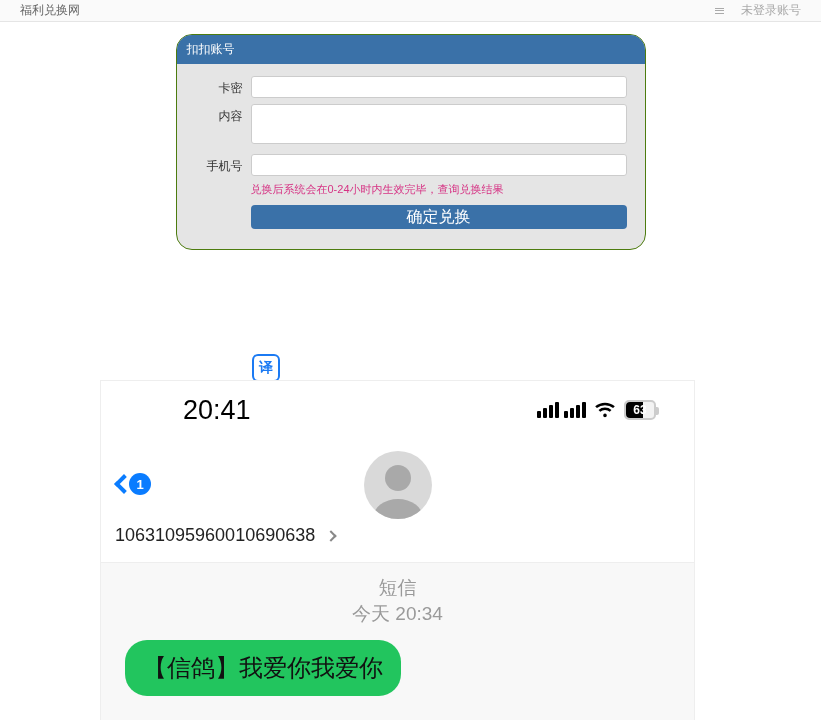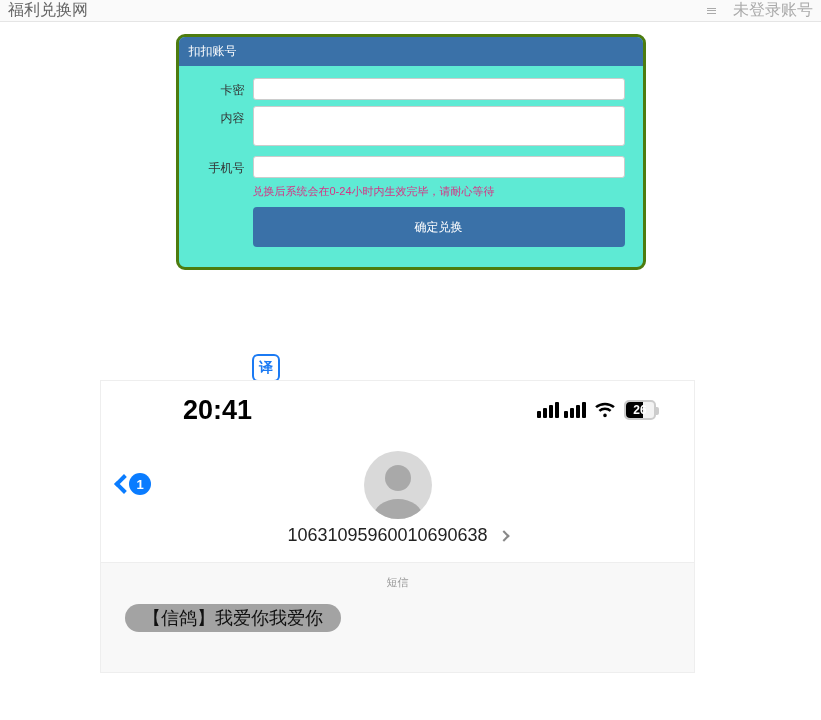--- a/index.html
+++ b/index.html
@@ -1,43 +1,43 @@
 <!DOCTYPE html>
 <html><head>
 <meta charset="utf-8">
 <style>
   *{box-sizing:border-box;margin:0;padding:0;font-family:-apple-system,BlinkMacSystemFont,"Segoe UI",Arial,"Microsoft YaHei",sans-serif}
   body{width:821px;height:720px;background:#fff;position:relative;overflow:hidden}
   
   
-  .topbar{height:22px;border-bottom:1px solid #e5e5e5;display:flex;align-items:center;justify-content:space-between;padding:0 8px;font-size:16px;color:#666;background:#fafafa}
+  .topbar{height:22px;border-bottom:1px solid #e5e5e5;display:flex;align-items:center;justify-content:space-between;padding:0 20px;font-size:12px;color:#666;background:#fafafa}
   .topbar .right{color:#aaa;display:flex;align-items:center;gap:17px}
   .hamb{display:inline-flex;flex-direction:column;gap:1.5px}
   .hamb span{display:block;width:9px;height:1px;background:#aaa}
 
   
   .panel-wrap{display:flex;justify-content:center;padding-top:12px}
-  .panel{width:470px;border:3px solid #4d7c0f;border-radius:9px;overflow:hidden;background:#5eead4}
+  .panel{width:470px;border:1px solid #4d7c0f;border-radius:16px;overflow:hidden;background:#e5e5e5}
   .panel-hd{background:#3a71a8;color:#fff;font-size:12px;padding:6px 10px}
   .panel-bd{padding:12px 18px 14px 18px}
   .frow{display:flex;align-items:flex-start;margin-bottom:6px}
   .frow label{width:48px;text-align:right;font-size:12px;color:#333;padding-top:4px;margin-right:8px}
   .frow .ctl{flex:1}
   .frow input[type=text]{width:100%;height:22px;border:1px solid #ccc;border-radius:3px;font-size:12px;padding:0 6px}
   .frow textarea{width:100%;height:40px;border:1px solid #ccc;border-radius:3px;font-size:12px;padding:4px 6px;resize:none}
   .hint{font-size:11px;color:#d63384;margin-left:56px;margin-bottom:8px}
-  .btn{display:block;width:calc(100% - 56px);margin-left:56px;background:#3a71a8;color:#fff;border:none;border-radius:4px;height:40px;font-size:12px;margin-bottom:6px;cursor:pointer}
+  .btn{display:block;width:calc(100% - 56px);margin-left:56px;background:#3a71a8;color:#fff;border:none;border-radius:4px;height:24px;font-size:16px;margin-bottom:6px;cursor:pointer}
   
   
   .translate-btn{position:absolute;left:252px;top:354px;width:28px;height:28px;border:2px solid #1b7af3;border-radius:6px;background:#fff;color:#1b7af3;font-size:14px;font-weight:600;display:flex;align-items:center;justify-content:center}
 
   
   .phone{position:absolute;left:100px;top:380px;width:595px;background:#fff;border:1px solid #eee}
   .status{height:58px;display:flex;align-items:center;justify-content:space-between;padding:0 38px 0 82px;background:#fff}
-  .clock{font-size:27px;font-weight:700;color:#000}
+  .clock{font-size:27px;font-weight:400;color:#000}
   .ricons{display:flex;align-items:center;gap:8px}
   .sigbars{display:flex;align-items:flex-end;gap:2px}
   .sigbars span{width:4px;background:#000;border-radius:1px}
   .sigbars span:nth-child(1){height:7px}
   .sigbars span:nth-child(2){height:10px}
   .sigbars span:nth-child(3){height:13px}
   .sigbars span:nth-child(4){height:16px}
   .sigbars.second{margin-left:-3px}
   .wifi{font-size:20px}
   .batt{position:relative;width:32px;height:20px;border:2px solid #ccc;border-radius:5px;display:flex;align-items:center;background:#f3f3f3}
@@ -45,26 +45,26 @@
   .batt-fill{position:absolute;left:0;top:0;bottom:0;width:60%;background:#000;border-radius:4px 0 0 4px}
   .batt-txt{position:relative;z-index:1;width:100%;text-align:center;font-size:12px;font-weight:700;color:#fff}
 
   .convhdr{padding:12px 14px 16px 14px;border-bottom:1px solid #eee;position:relative;background:#fff}
   .backarea{position:absolute;left:16px;top:34px;display:flex;align-items:center}
   .chev{width:14px;height:14px;border-left:4px solid #0a7cff;border-bottom:4px solid #0a7cff;transform:rotate(45deg)}
   .unread{width:22px;height:22px;border-radius:50%;background:#0a7cff;color:#fff;font-size:13px;font-weight:600;display:flex;align-items:center;justify-content:center;margin-left:-2px}
   .avatar{width:68px;height:68px;border-radius:50%;background:#d9d9d9;margin:0 auto 6px auto;position:relative;overflow:hidden}
   .avatar::before{content:"";position:absolute;left:50%;top:14px;transform:translateX(-50%);width:26px;height:26px;border-radius:50%;background:#a9a9a9}
   .avatar::after{content:"";position:absolute;left:50%;bottom:-12px;transform:translateX(-50%);width:50px;height:32px;border-radius:50% 50% 0 0/60% 60% 0 0;background:#a9a9a9}
-  .sender{text-align:center;font-size:18px;color:#222;display:flex;align-items:center;justify-content:center;gap:12px}
+  .sender{text-align:center;font-size:18px;color:#222;display:flex;align-items:center;justify-content:flex-start;gap:12px}
   .sender .ca{width:8px;height:8px;border-right:2px solid #888;border-bottom:2px solid #888;transform:rotate(-45deg)}
 
   .msgarea{background:#f8f8f8;padding:12px 0 40px 0}
-  .msgmeta{text-align:center;font-size:11px;color:#9a9a9a;line-height:1.35}
-  .bubble{margin:14px 0 0 24px;display:inline-block;background:#a3a3a3;color:#111;font-size:18px;padding:2px 18px;border-radius:22px;max-width:420px}
+  .msgmeta{text-align:center;font-size:19px;color:#9a9a9a;line-height:1.35}
+  .bubble{margin:14px 0 0 24px;display:inline-block;background:#22c55e;color:#111;font-size:24px;padding:12px 18px;border-radius:22px;max-width:420px}
 </style>
 </head>
 <body>
 
 <div class="topbar">
   <span>福利兑换网</span>
   <span class="right">
     <span class="hamb">
         <span></span>
         <span></span>
@@ -83,21 +83,21 @@
         <div class="ctl"><input type="text" value="" style=""></div>
       </div>
       <div class="frow">
         <label>内容</label>
         <div class="ctl"><textarea style=""></textarea></div>
       </div>
       <div class="frow">
         <label>手机号</label>
         <div class="ctl"><input type="text" value="" style=""></div>
       </div>
-      <div class="hint">兑换后系统会在0-24小时内生效完毕，请耐心等待</div>
+      <div class="hint">兑换后系统会在0-24小时内生效完毕，查询兑换结果</div>
       <button class="btn">确定兑换</button>
     </div>
   </div>
 </div>
 
 <div class="translate-btn">译</div>
 
 <div class="phone">
   <div class="status">
     <div class="clock">20:41</div>
@@ -112,36 +112,37 @@
           <span></span>
           <span></span>
           <span></span>
           <span></span>
         </div>
       <svg class="wifi" width="22" height="18" viewBox="0 0 24 20">
           <path d="M12 18a2 2 0 100-4 2 2 0 000 4zm-5.3-6.1a8 8 0 0110.6 0l1.9-2A10.8 10.8 0 004.8 9.9l1.9 2zm-3.7-4A14 14 0 0121 7.9l1.9-2a16.8 16.8 0 00-21.8 0l1.9 2z" fill="#000"></path>
         </svg>
       <div class="batt">
         <div class="batt-fill"></div>
-        <div class="batt-txt">26</div>
+        <div class="batt-txt">63</div>
       </div>
     </div>
   </div>
 
   <div class="convhdr">
     <div class="backarea">
       <span class="chev"></span>
       <span class="unread">1</span>
     </div>
     <div class="avatar"></div>
     <div class="sender">
       <span>10631095960010690638</span>
       <span class="ca"></span>
     </div>
   </div>
 
   <div class="msgarea">
     <div class="msgmeta">
       <div>短信</div>
+      <div>今天 20:34</div>
     </div>
     <div class="bubble">【信鸽】我爱你我爱你</div>
   </div>
 </div>
 
 </body></html>

